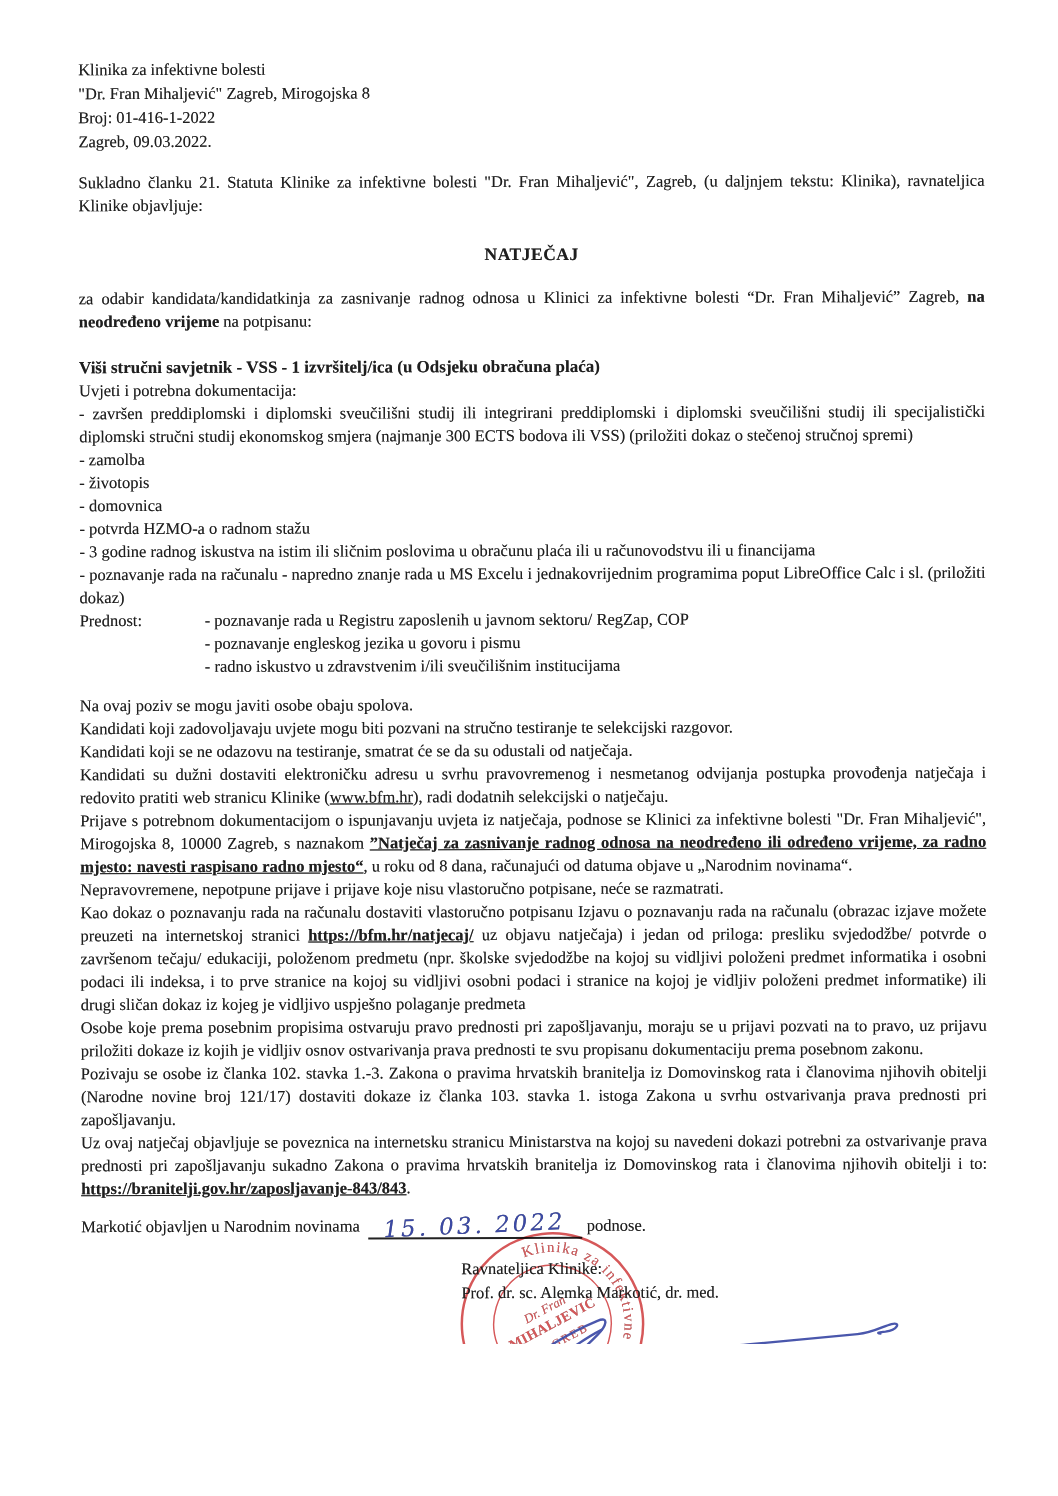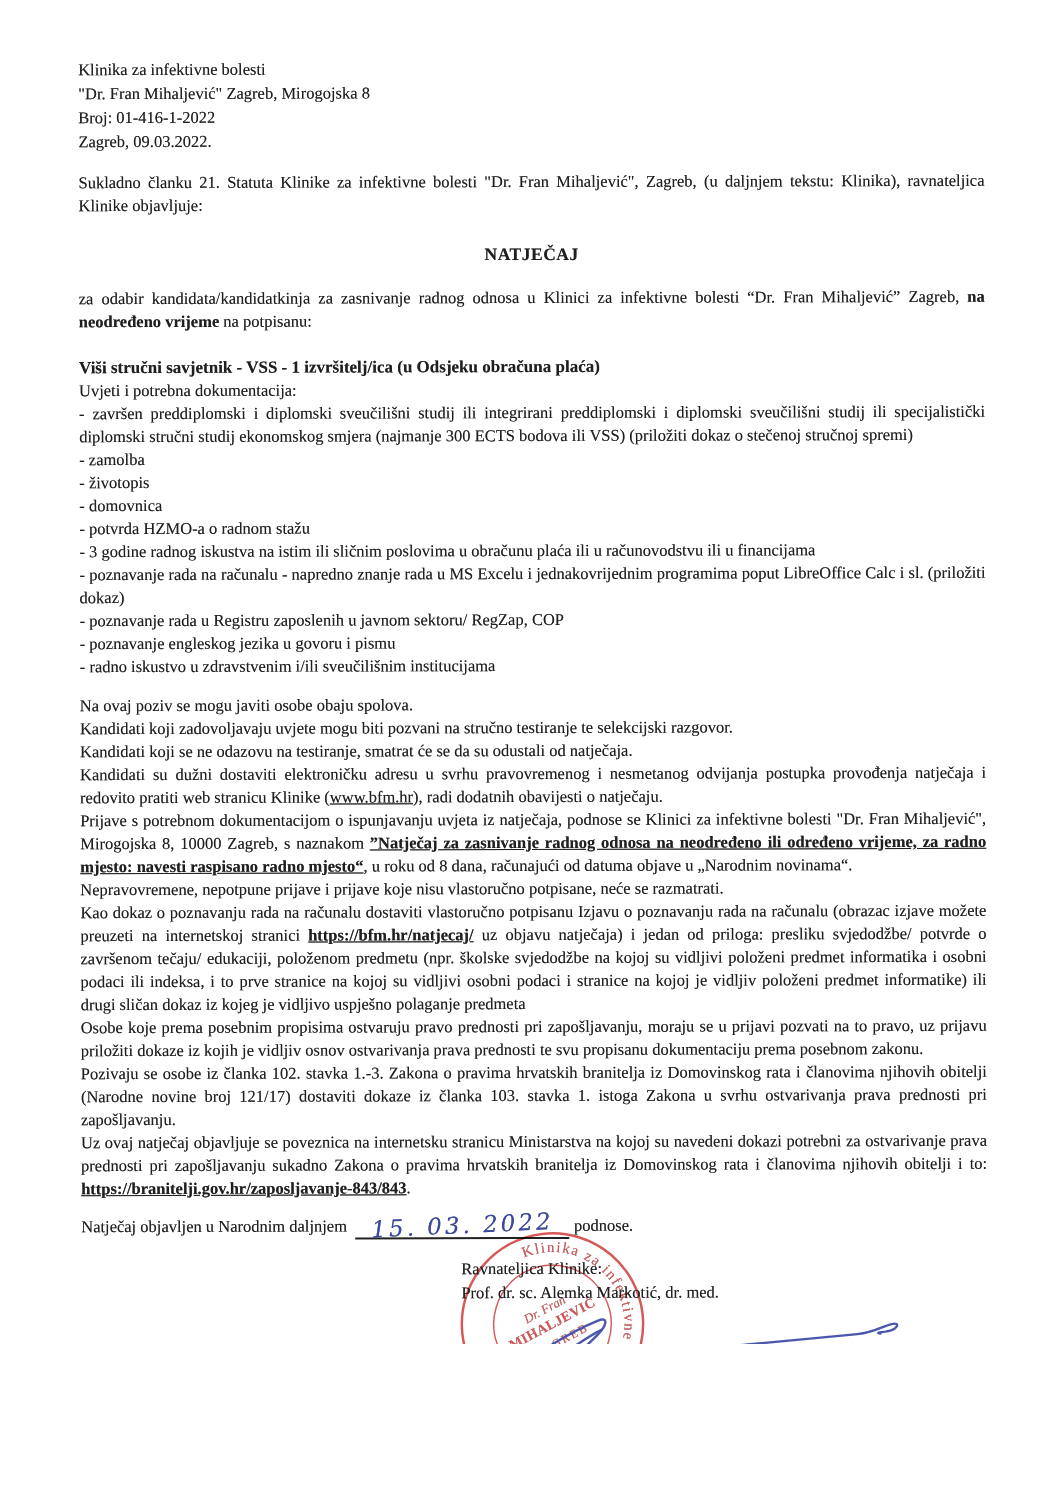--- a/index.html
+++ b/index.html
@@ -74,41 +74,42 @@
       <p class="just">- završen preddiplomski i diplomski sveučilišni studij ili integrirani preddiplomski i diplomski sveučilišni studij ili specijalistički diplomski stručni studij ekonomskog smjera (najmanje 300 ECTS bodova ili VSS) (priložiti dokaz o stečenoj stručnoj spremi)</p>
       <p class="just">- zamolba</p>
       <p class="just">- životopis</p>
       <p class="just">- domovnica</p>
       <p class="just">- potvrda HZMO-a o radnom stažu</p>
       <p class="just">- 3 godine radnog iskustva na istim ili sličnim poslovima u obračunu plaća ili u računovodstvu ili u financijama</p>
       <p class="just">- poznavanje rada na računalu - napredno znanje rada u MS Excelu i jednakovrijednim programima poput LibreOffice Calc i sl. (priložiti dokaz)</p>
     </div>
 
     <div class="prednost">
+      <span class="prednost-label">Prednost:</span>
       <div class="prednost-list">
         <p>- poznavanje rada u Registru zaposlenih u javnom sektoru/ RegZap, COP</p>
         <p>- poznavanje engleskog jezika u govoru i pismu</p>
         <p>- radno iskustvo u zdravstvenim i/ili sveučilišnim institucijama</p>
       </div>
     </div>
 
     <div class="body-block">
       <p class="just">Na ovaj poziv se mogu javiti osobe obaju spolova.</p>
       <p class="just">Kandidati koji zadovoljavaju uvjete mogu biti pozvani na stručno testiranje te selekcijski razgovor.</p>
       <p class="just">Kandidati koji se ne odazovu na testiranje, smatrat će se da su odustali od natječaja.</p>
-      <p class="just"><span>Kandidati su dužni dostaviti elektroničku adresu u svrhu pravovremenog i nesmetanog odvijanja postupka provođenja natječaja i redovito pratiti web stranicu Klinike (</span><span class="u">www.bfm.hr</span><span>), radi dodatnih obavijesti o natječaju.</span></p>
+      <p class="just"><span>Kandidati su dužni dostaviti elektroničku adresu u svrhu pravovremenog i nesmetanog odvijanja postupka provođenja natječaja i redovito pratiti web stranicu Klinike (</span><span class="u">www.bfm.hr</span><span>), radi dodatnih selekcijski o natječaju.</span></p>
       <p class="just"><span>Prijave s potrebnom dokumentacijom o ispunjavanju uvjeta iz natječaja, podnose se Klinici za infektivne bolesti "Dr. Fran Mihaljević", Mirogojska 8, 10000 Zagreb, s naznakom </span><span class="b u">”Natječaj za zasnivanje radnog odnosa na neodređeno ili određeno vrijeme, za radno mjesto: navesti raspisano radno mjesto“</span><span>, u roku  od 8 dana, računajući od datuma objave u „Narodnim novinama“.</span></p>
       <p class="just">Nepravovremene, nepotpune prijave i prijave koje nisu vlastoručno potpisane, neće se razmatrati.</p>
       <p class="just"><span>Kao dokaz o poznavanju rada na računalu dostaviti vlastoručno potpisanu Izjavu o poznavanju rada na računalu (obrazac izjave možete preuzeti na internetskoj stranici </span><span class="b u">https://bfm.hr/natjecaj/</span><span> uz objavu natječaja) i jedan od priloga: presliku svjedodžbe/ potvrde o završenom tečaju/ edukaciji, položenom predmetu (npr. školske svjedodžbe na kojoj su vidljivi položeni predmet informatika i osobni podaci ili indeksa, i to prve stranice na kojoj su vidljivi osobni podaci i stranice na kojoj je vidljiv položeni predmet informatike) ili drugi sličan dokaz iz kojeg je vidljivo uspješno polaganje predmeta</span></p>
       <p class="just">Osobe koje prema posebnim propisima ostvaruju pravo prednosti pri zapošljavanju, moraju se u prijavi pozvati na to pravo, uz prijavu priložiti dokaze iz kojih je vidljiv osnov ostvarivanja prava prednosti te svu propisanu dokumentaciju prema posebnom zakonu.</p>
       <p class="just">Pozivaju se osobe iz članka 102. stavka 1.-3. Zakona o pravima hrvatskih branitelja iz Domovinskog rata i članovima njihovih obitelji (Narodne novine broj 121/17) dostaviti dokaze iz članka 103. stavka 1. istoga Zakona u svrhu ostvarivanja prava prednosti pri zapošljavanju.</p>
       <p class="just"><span>Uz ovaj natječaj objavljuje se poveznica na internetsku stranicu Ministarstva na kojoj su navedeni dokazi potrebni za ostvarivanje prava prednosti pri zapošljavanju sukadno Zakona o pravima hrvatskih branitelja iz Domovinskog rata i članovima njihovih obitelji i to: </span><span class="b u">https://branitelji.gov.hr/zaposljavanje-843/843</span><span>.</span></p>
     </div>
 
-    <p class="publication"><span>Natječaj objavljen u Narodnim daljnjem</span><span class="date-slot"><span class="hand">15. 03. 2022</span></span><span>podnose.</span></p>
+    <p class="publication"><span>Markotić objavljen u Narodnim novinama</span><span class="date-slot"><span class="hand">15. 03. 2022</span></span><span>podnose.</span></p>
 
     <div class="closing">
       <div class="closing-text">
         <p>Ravnateljica Klinike:</p>
         <p>Prof. dr. sc. Alemka Markotić, dr. med.</p>
       </div>
 
       <svg class="stamp" viewBox="0 0 200 200">
         <g transform="rotate(-28 100 100)" fill="none" stroke="#cf3a3c">
           <circle cx="100" cy="100" r="88" stroke-width="2.4"></circle>

